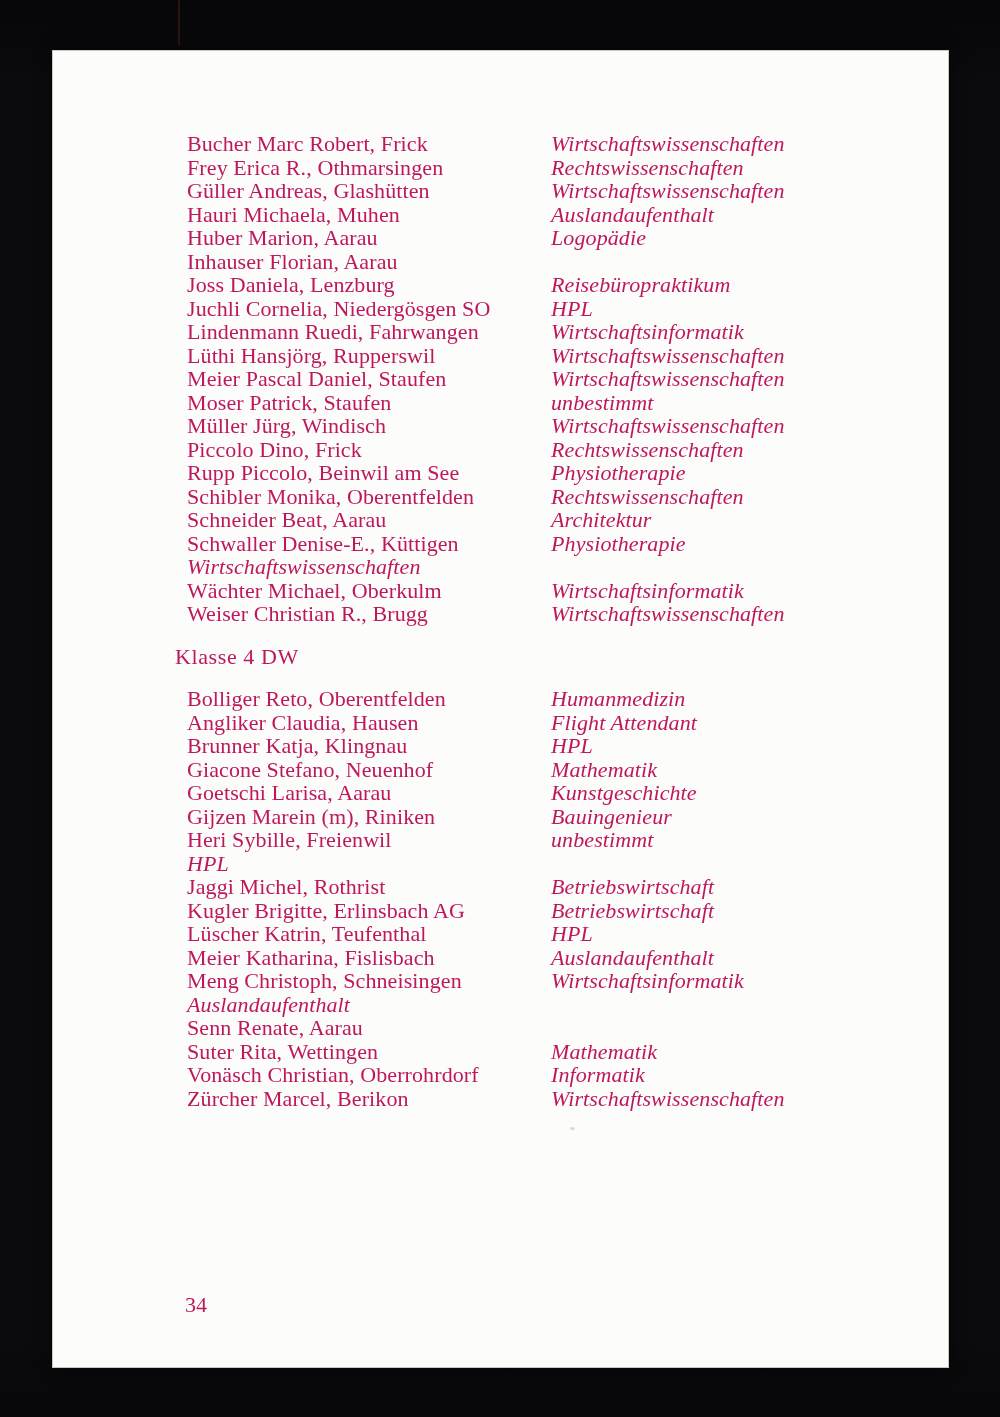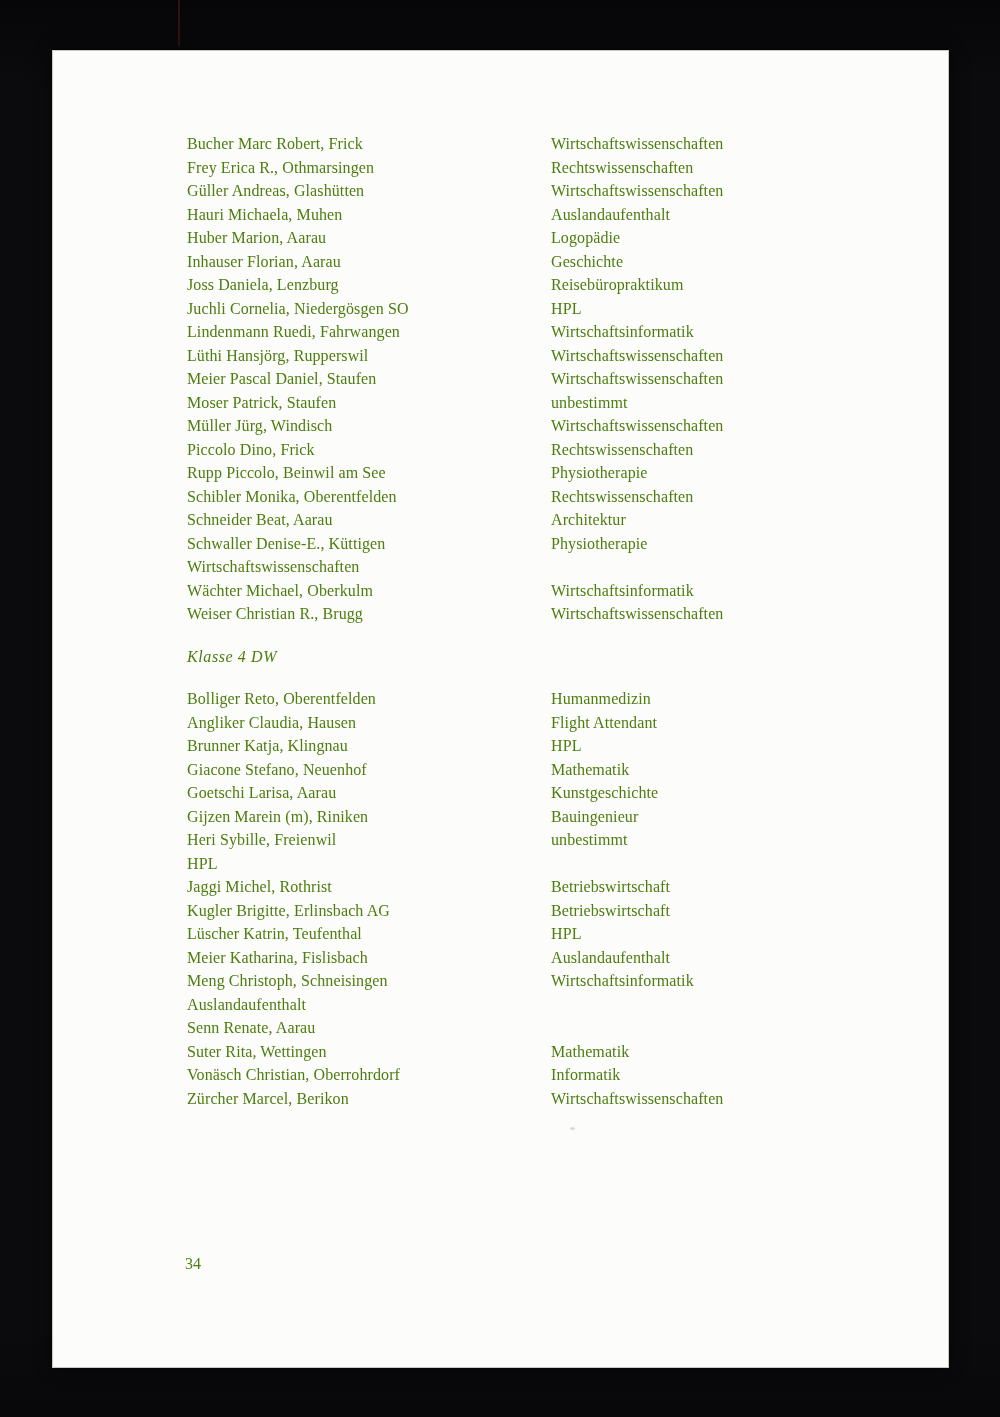--- a/index.html
+++ b/index.html
@@ -35,54 +35,54 @@
     height: 1318px;
     background: #fcfcfa;
     box-shadow: 0 0 0 1px #c9c9c4 inset, 0 0 14px rgba(0,0,0,0.55);
   }
   .content {
     position: absolute;
     left: 0;
     top: 0;
     width: 100%;
     height: 100%;
-    color: #4d7c0f;
-    font-size: 16px;
+    color: #be185d;
+    font-size: 22px;
     line-height: 23.5px;
     letter-spacing: 0.1px;
   }
   .list {
     position: absolute;
     left: 135px;
     right: 40px;
   }
   .list-continued { top: 82px; }
   .list-4dw { top: 637px; }
   .row {
     display: flex;
     white-space: nowrap;
   }
   .col-name {
     width: 364px;
     flex: 0 0 364px;
   }
   .col-subject {
     flex: 1 1 auto;
+    font-style: italic;
   }
   .section-heading {
     position: absolute;
-    left: 135px;
+    left: 123px;
     top: 595px;
-    font-style: italic;
     letter-spacing: 0.6px;
   }
   .page-number {
     position: absolute;
     left: 133px;
-    top: 1202px;
+    top: 1243px;
   }
   .speck {
     position: absolute;
     left: 518px;
     top: 1077px;
     width: 5px;
     height: 3px;
     background: #d9d9d4;
     border-radius: 50%;
   }
@@ -112,21 +112,20 @@
           <div class="row">
             <span class="col-name">Hauri Michaela, Muhen</span>
             <span class="col-subject">Auslandaufenthalt</span>
           </div>
           <div class="row">
             <span class="col-name">Huber Marion, Aarau</span>
             <span class="col-subject">Logopädie</span>
           </div>
           <div class="row">
             <span class="col-name">Inhauser Florian, Aarau</span>
-            <span class="col-subject">Geschichte</span>
           </div>
           <div class="row">
             <span class="col-name">Joss Daniela, Lenzburg</span>
             <span class="col-subject">Reisebüropraktikum</span>
           </div>
           <div class="row">
             <span class="col-name">Juchli Cornelia, Niedergösgen SO</span>
             <span class="col-subject">HPL</span>
           </div>
           <div class="row">

